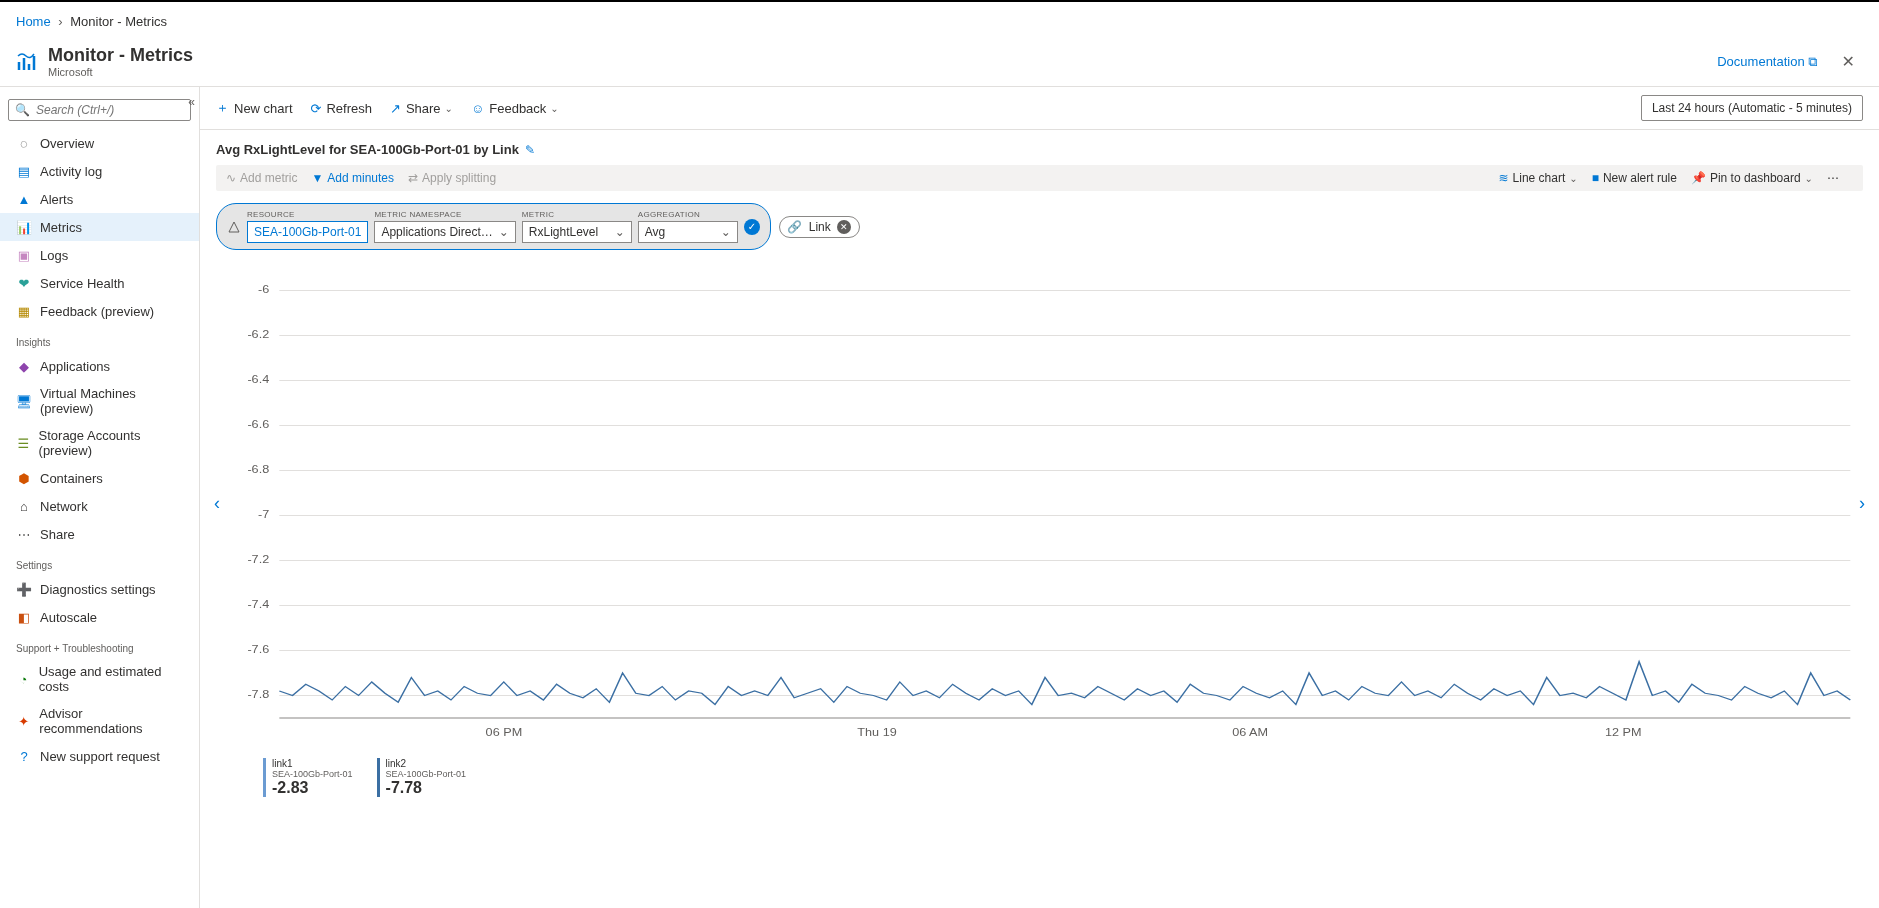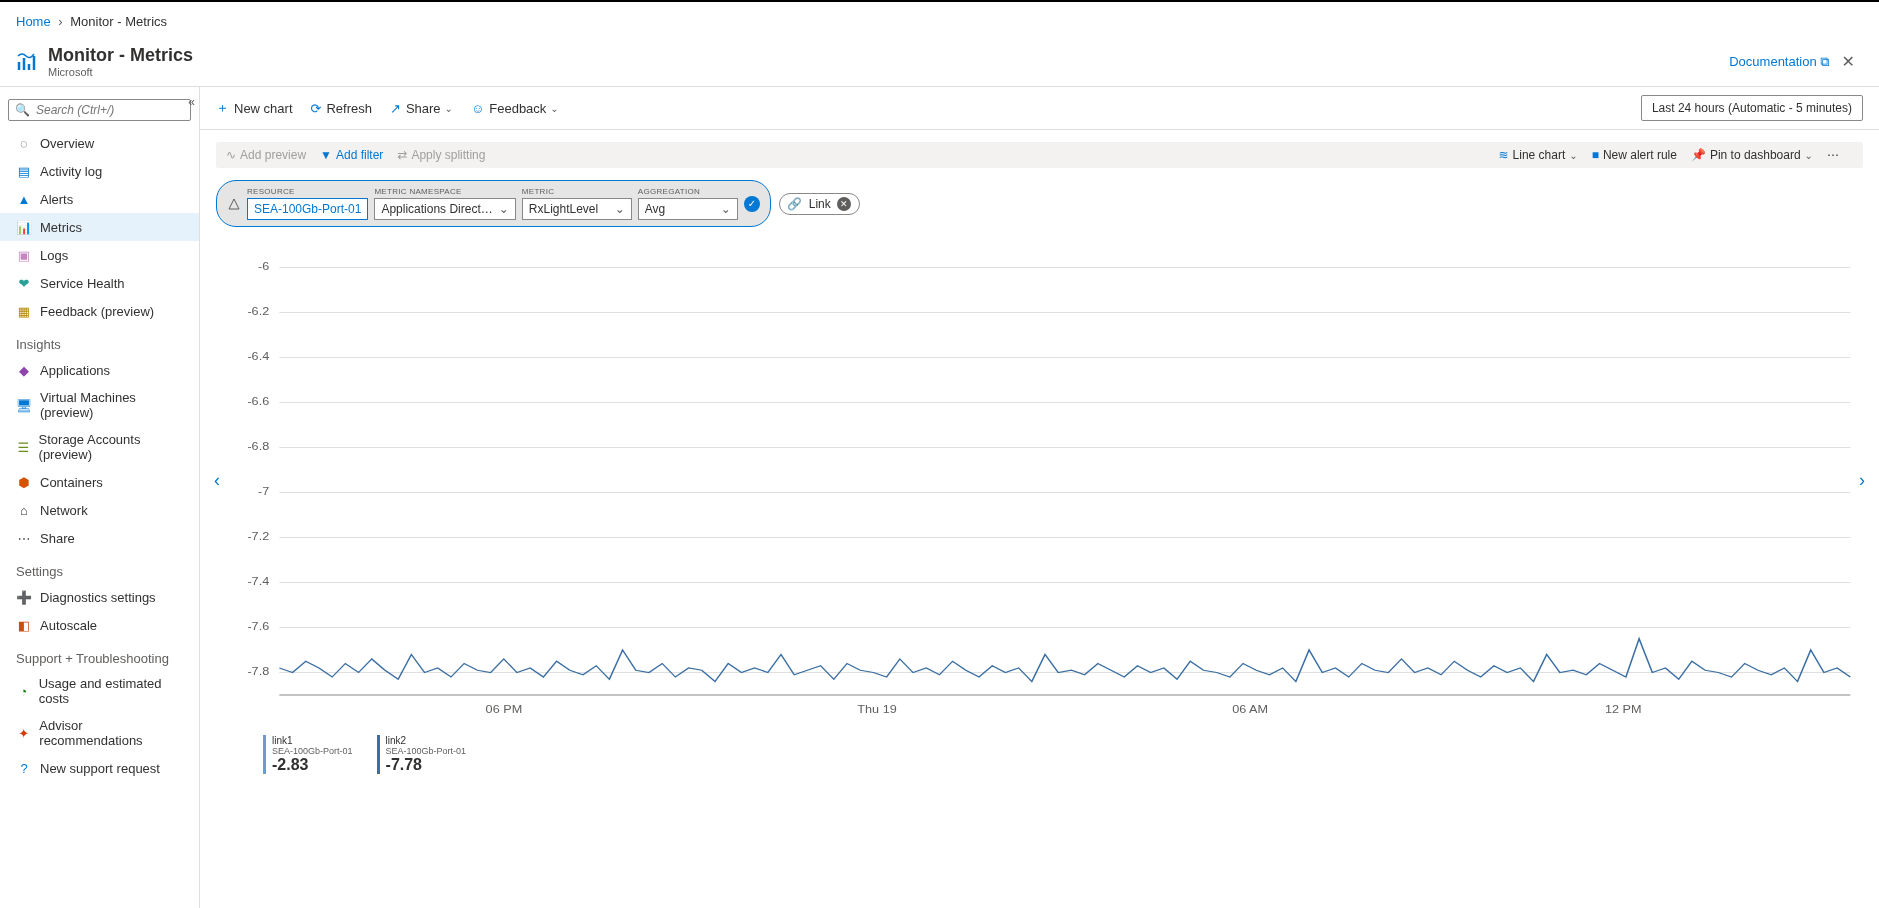--- a/index.html
+++ b/index.html
@@ -6,34 +6,34 @@
 body { font-family: "Segoe UI", Arial, sans-serif; font-size: 12px; color: #323130; background: #fff; overflow: hidden; }
 .top-bar { height: 2px; background: #000; }
 .breadcrumb { padding: 12px 16px; font-size: 13px; }
 .breadcrumb a { color: #0078d4; text-decoration: none; }
 .breadcrumb .sep { color: #605e5c; margin: 0 4px; }
 .header { display: flex; align-items: center; padding: 4px 16px 8px 16px; border-bottom: 1px solid #e1dfdd; }
 .header .logo { width: 24px; height: 24px; margin-right: 8px; display: flex; align-items: center; justify-content: center; }
 .header .title { font-size: 18px; font-weight: 600; color: #323130; }
 .header .subtitle { font-size: 11px; color: #605e5c; }
 .header .spacer { flex: 1; }
-.header .doc-link { color: #0078d4; font-size: 13px; margin-right: 4px; cursor: pointer; }
+.header .doc-link { color: #0078d4; font-size: 13px; margin-right: 16px; cursor: pointer; }
 .close-btn { font-size: 16px; cursor: pointer; padding: 4px 8px; color: #605e5c; }
 
 .main { display: flex; height: calc(100vh - 60px); }
 .sidebar { width: 200px; border-right: 1px solid #e1dfdd; padding: 8px 0; overflow-y: auto; position: relative; }
 .collapse-toggle { position: absolute; right: 4px; top: 8px; font-size: 12px; color: #605e5c; cursor: pointer; }
 .search-box { margin: 4px 8px 8px 8px; display: flex; align-items: center; border: 1px solid #8a8886; border-radius: 2px; padding: 3px 6px; }
 .search-box input { border: none; outline: none; font-size: 12px; font-style: italic; color: #6d28d9; width: 100%; background: transparent; }
 .search-box .search-icon { color: #605e5c; margin-right: 6px; font-size: 12px; }
 
 .nav-item { display: flex; align-items: center; padding: 6px 16px; cursor: pointer; font-size: 13px; }
 .nav-item.active { background: #e5f1fb; }
 .nav-item .nav-icon { width: 16px; height: 16px; margin-right: 8px; display: inline-flex; align-items: center; justify-content: center; }
-.nav-section { padding: 12px 16px 4px 16px; font-size: 13px; color: #605e5c; font-weight: 400; }
+.nav-section { padding: 12px 16px 4px 16px; font-size: 10px; color: #605e5c; font-weight: 400; }
 
 .content { flex: 1; display: flex; flex-direction: column; overflow: hidden; }
 .toolbar { display: flex; align-items: center; padding: 8px 16px; border-bottom: 1px solid #e1dfdd; }
 .toolbar-btn { display: inline-flex; align-items: center; margin-right: 18px; cursor: pointer; font-size: 13px; color: #323130; }
 .toolbar-btn .btn-icon { margin-right: 5px; color: #0078d4; }
 .toolbar .spacer { flex: 1; }
 .time-range { border: 1px solid #8a8886; padding: 5px 10px; font-size: 12px; background: #fff; cursor: pointer; border-radius: 2px; }
 
 .chart-area { flex: 1; padding: 12px 16px; overflow: auto; position: relative; }
 .chart-title-row { display: flex; align-items: center; margin-bottom: 8px; }
@@ -208,29 +208,33 @@
       <span class="toolbar-btn">
           <span class="btn-icon">☺</span>
           <span>Feedback</span>
           <span class="chevron">⌄</span>
         </span>
       <div class="spacer"></div>
       <div class="time-range"><span>Last 24 hours (Automatic - 5 minutes)</span></div>
     </div>
 
     <div class="chart-area">
+      <div class="chart-title-row">
+        <span class="chart-title">Avg RxLightLevel for SEA-100Gb-Port-01 by Link</span>
+        <span class="edit-icon">✎</span>
+      </div>
 
       <div class="sub-toolbar">
         <span class="sub-btn disabled">
             <span class="sb-icon">∿</span>
-            <span>Add preview</span>
+            <span>Add metric</span>
           </span>
         <span class="sub-btn" style="color:#0078d4">
             <span class="sb-icon">▼</span>
-            <span>Add filter</span>
+            <span>Add minutes</span>
           </span>
         <span class="sub-btn disabled">
             <span class="sb-icon">⇄</span>
             <span>Apply splitting</span>
           </span>
         <div class="spacer"></div>
         <span class="sub-btn">
             <span class="sb-icon" style="color:#0078d4">≋</span>
             <span>Line chart</span>
             <span class="chevron">⌄</span>

